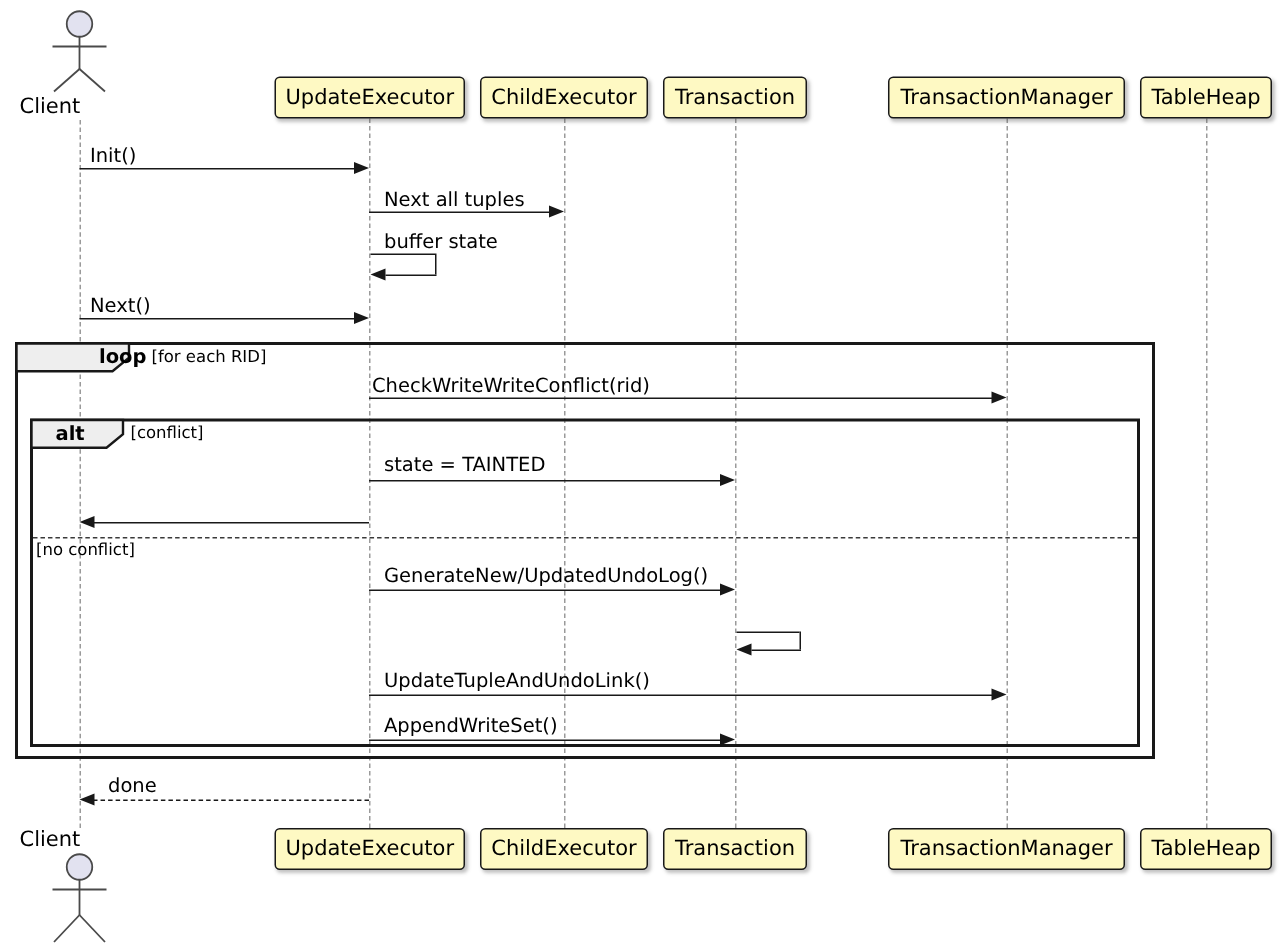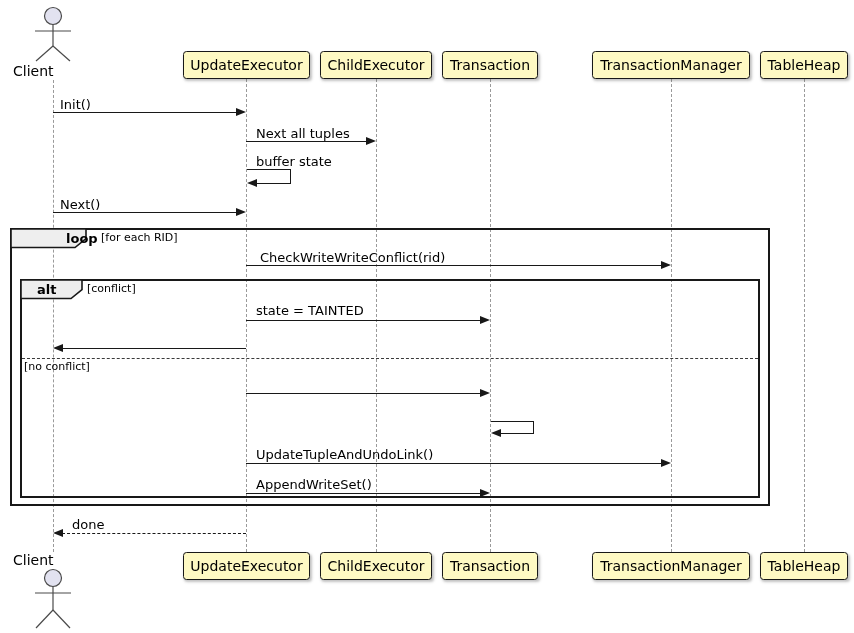--- a/index.html
+++ b/index.html
@@ -85,31 +85,32 @@
   <div class="msg-label" style="left:256px;top:154px;">buffer state</div>
   <div class="arrow" style="left:247px;top:169px;width:43px;"></div>
   <div class="vline" style="left:290px;top:169px;height:14px;"></div>
   <div class="arrow" style="left:257px;top:183px;width:34px;"></div>
   <div class="head-l" style="left:247px;top:179px;"></div>
 
   <div class="msg-label" style="left:60px;top:197px;">Next()</div>
   <div class="arrow" style="left:53px;top:212px;width:184px;"></div>
   <div class="head-r" style="left:236px;top:208px;"></div>
 
-  <div class="msg-label" style="left:260px;top:250px;">CheckWriteWriteConflict(rid)</div>
+  <div class="msg-label" style="left:248px;top:250px;">CheckWriteWriteConflict(rid)</div>
   <div class="arrow" style="left:246px;top:265px;width:416px;"></div>
   <div class="head-r" style="left:661px;top:261px;"></div>
 
   <div class="msg-label" style="left:256px;top:303px;">state = TAINTED</div>
   <div class="arrow" style="left:246px;top:320px;width:235px;"></div>
   <div class="head-r" style="left:480px;top:316px;"></div>
 
   <div class="arrow" style="left:62px;top:348px;width:184px;"></div>
   <div class="head-l" style="left:53px;top:344px;"></div>
 
+  <div class="msg-label" style="left:256px;top:377px;">GenerateNew/UpdatedUndoLog()</div>
   <div class="arrow" style="left:246px;top:393px;width:235px;"></div>
   <div class="head-r" style="left:480px;top:389px;"></div>
 
   <div class="arrow" style="left:491px;top:421px;width:42px;"></div>
   <div class="vline" style="left:533px;top:421px;height:12px;"></div>
   <div class="arrow" style="left:501px;top:433px;width:33px;"></div>
   <div class="head-l" style="left:491px;top:429px;"></div>
 
   <div class="msg-label" style="left:256px;top:447px;">UpdateTupleAndUndoLink()</div>
   <div class="arrow" style="left:246px;top:463px;width:416px;"></div>

